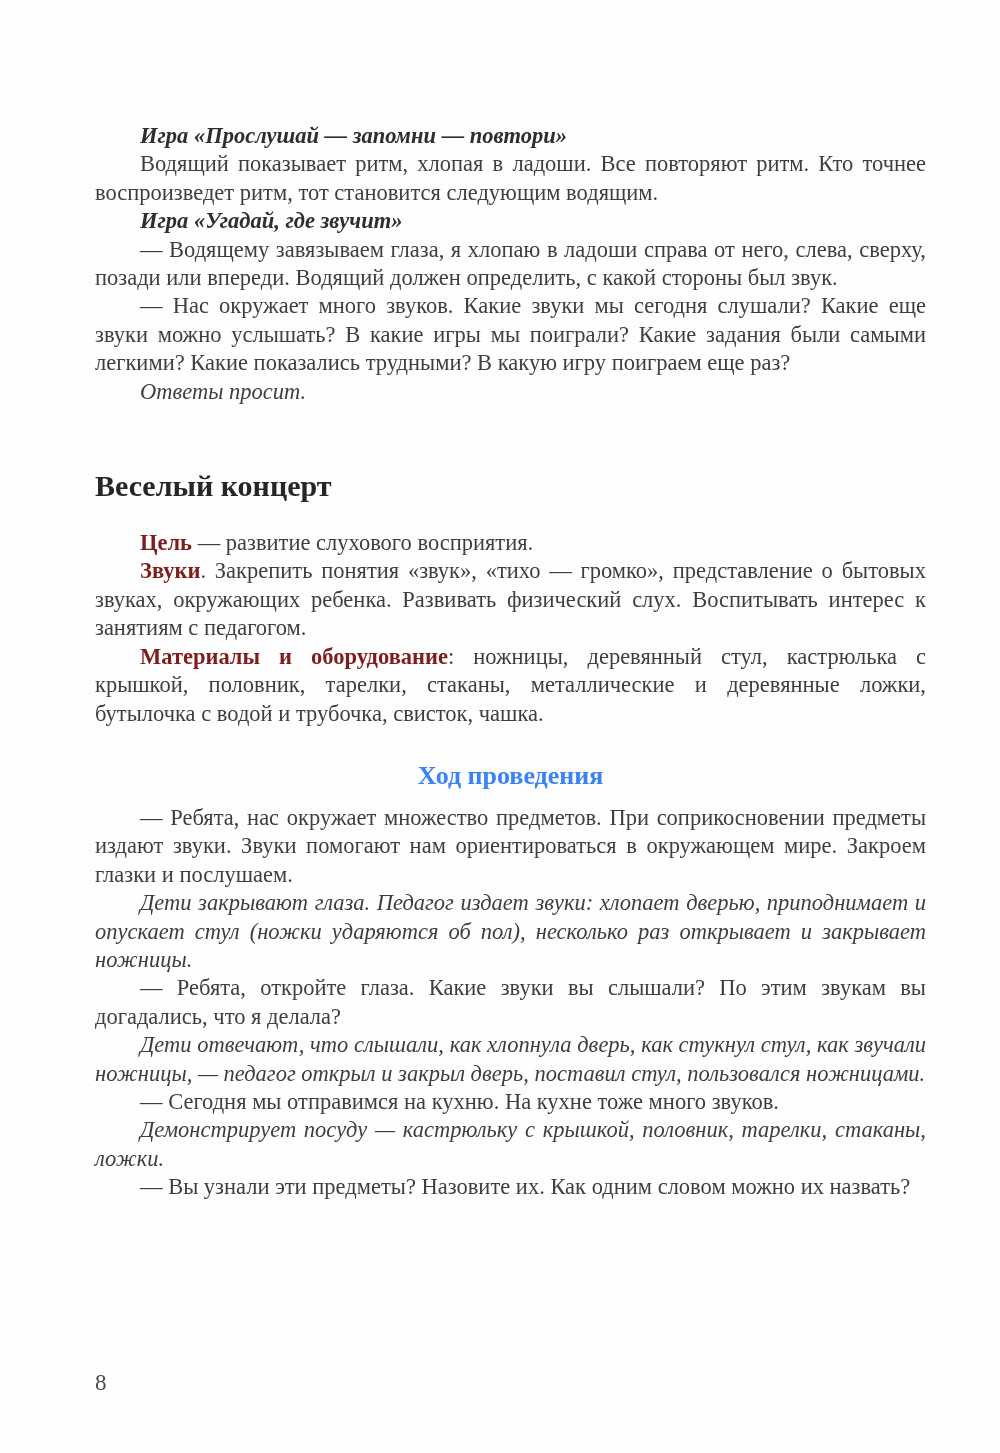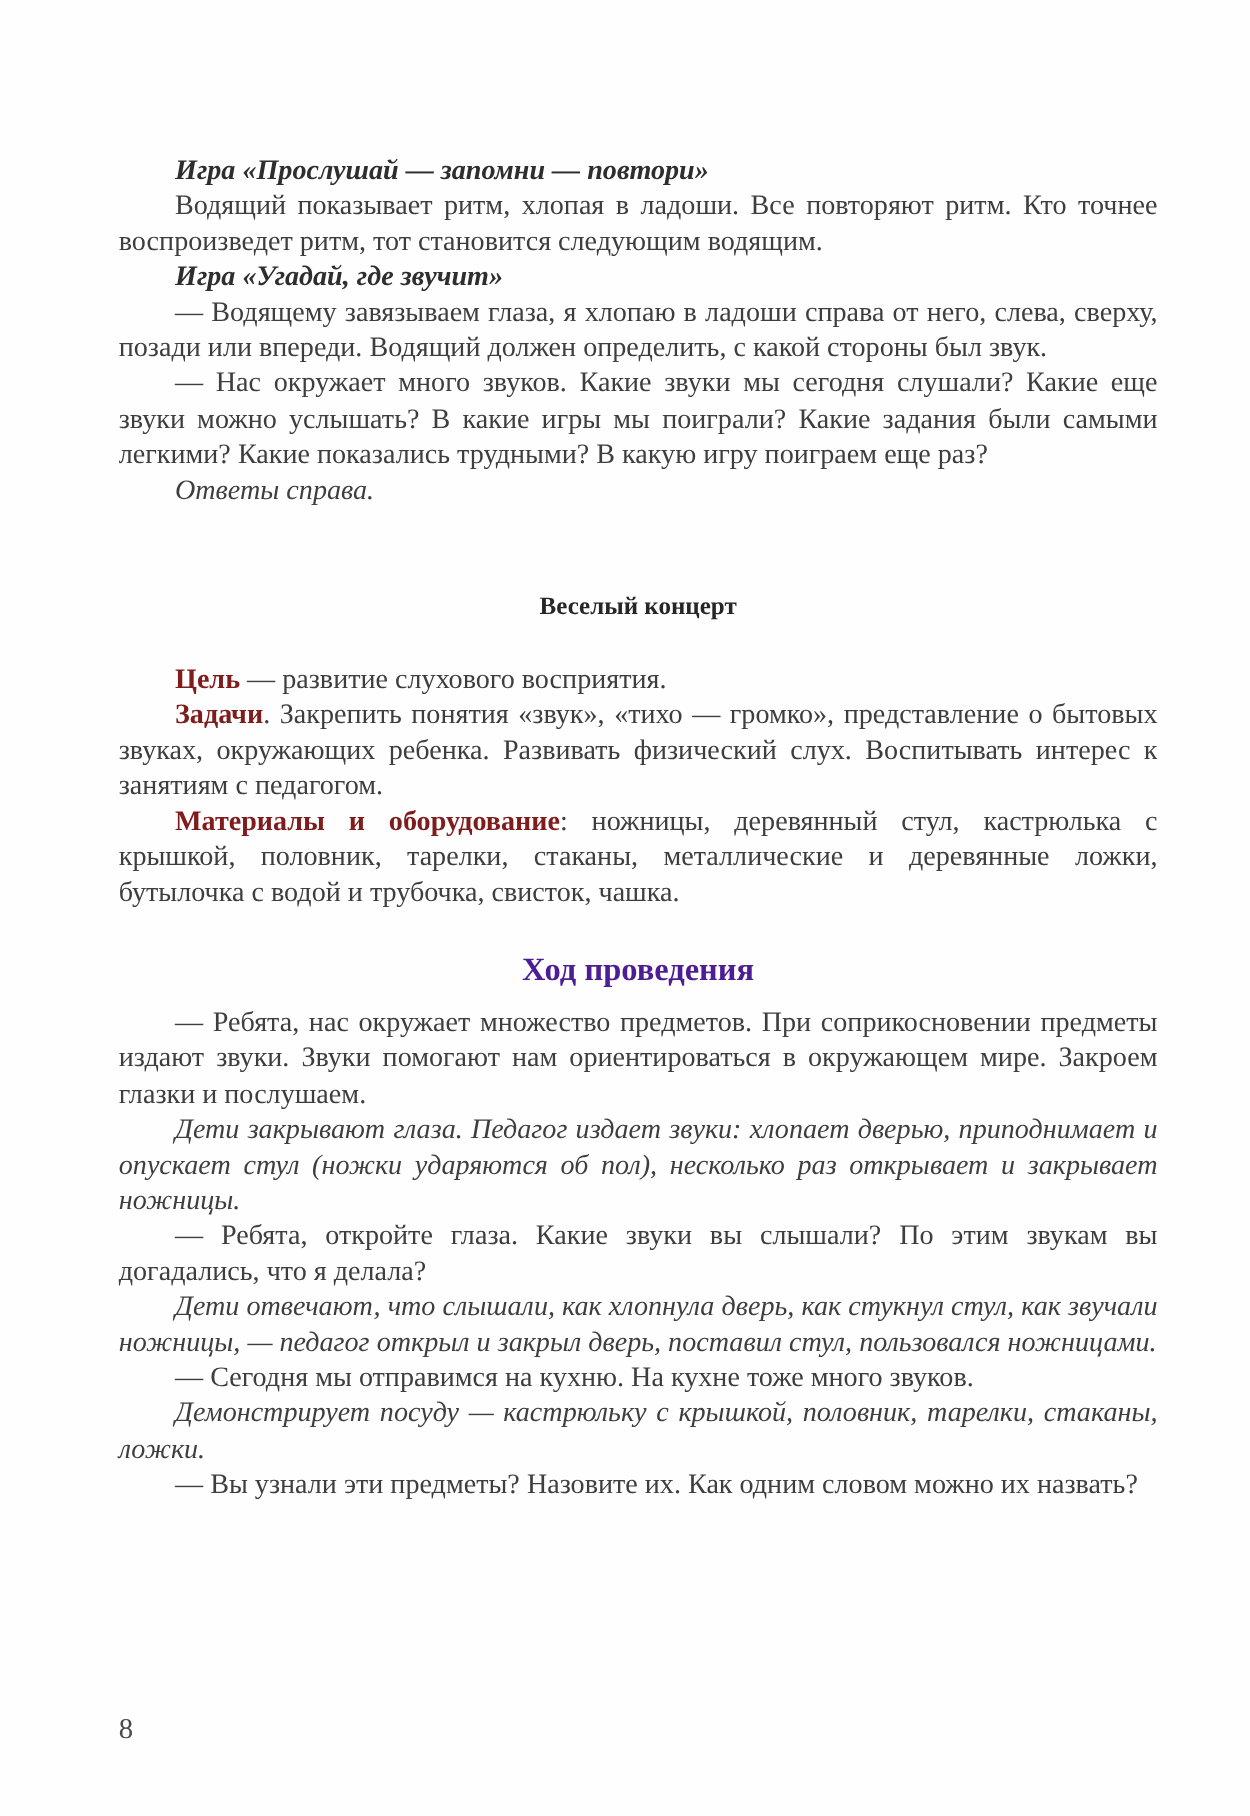--- a/index.html
+++ b/index.html
@@ -43,59 +43,58 @@
     font-weight: bold;
     color: #2e2e2e;
   }
   p .lead {
     font-weight: bold;
     font-style: normal;
     color: #7f1d1d;
   }
   h1.section-title {
     margin: 62px 0 26px 0;
-    font-size: 20px;
+    font-size: 30px;
     line-height: 35px;
     font-weight: bold;
-    text-align: center;
     color: #262626;
   }
   h2.subsection-title {
     margin: 33px 0 13px 0;
     font-size: 26px;
     line-height: 30px;
     font-weight: bold;
     text-align: center;
-    color: #4c1d95;
+    color: #3b82f6;
   }
   .page-number {
     position: absolute;
     left: 95px;
     top: 1370px;
     font-size: 23px;
     color: #4a4a4a;
   }
 </style>
 </head>
 <body>
 
 <div class="page">
   <div class="content">
 
     <p class="bi">Игра «Прослушай — запомни — повтори»</p>
     <p>Водящий показывает ритм, хлопая в ладоши. Все повторяют ритм. Кто точнее воспроизведет ритм, тот становится следующим водящим.</p>
     <p class="bi">Игра «Угадай, где звучит»</p>
     <p>— Водящему завязываем глаза, я хлопаю в ладоши справа от него, слева, сверху, позади или впереди. Водящий должен определить, с какой стороны был звук.</p>
     <p>— Нас окружает много звуков. Какие звуки мы сегодня слушали? Какие еще звуки можно услышать? В какие игры мы поиграли? Какие задания были самыми легкими? Какие показались трудными? В какую игру поиграем еще раз?</p>
-    <p class="i">Ответы справа.</p>
+    <p class="i">Ответы просит.</p>
 
     <h1 class="section-title">Веселый концерт</h1>
 
     <p><span class="lead">Цель</span><span> — развитие слухового восприятия.</span></p>
-    <p><span class="lead">Задачи</span><span>. Закрепить понятия «звук», «тихо — громко», представление о бытовых звуках, окружающих ребенка. Развивать физический слух. Воспитывать интерес к занятиям с педагогом.</span></p>
+    <p><span class="lead">Звуки</span><span>. Закрепить понятия «звук», «тихо — громко», представление о бытовых звуках, окружающих ребенка. Развивать физический слух. Воспитывать интерес к занятиям с педагогом.</span></p>
     <p><span class="lead">Материалы и оборудование</span><span>: ножницы, деревянный стул, кастрюлька с крышкой, половник, тарелки, стаканы, металлические и деревянные ложки, бутылочка с водой и трубочка, свисток, чашка.</span></p>
 
     <h2 class="subsection-title">Ход проведения</h2>
 
     <p>— Ребята, нас окружает множество предметов. При соприкосновении предметы издают звуки. Звуки помогают нам ориентироваться в окружающем мире. Закроем глазки и послушаем.</p>
     <p class="i">Дети закрывают глаза. Педагог издает звуки: хлопает дверью, приподнимает и опускает стул (ножки ударяются об пол), несколько раз открывает и закрывает ножницы.</p>
     <p>— Ребята, откройте глаза. Какие звуки вы слышали? По этим звукам вы догадались, что я делала?</p>
     <p class="i">Дети отвечают, что слышали, как хлопнула дверь, как стукнул стул, как звучали ножницы, — педагог открыл и закрыл дверь, поставил стул, пользовался ножницами.</p>
     <p>— Сегодня мы отправимся на кухню. На кухне тоже много звуков.</p>
     <p class="i">Демонстрирует посуду — кастрюльку с крышкой, половник, тарелки, стаканы, ложки.</p>

